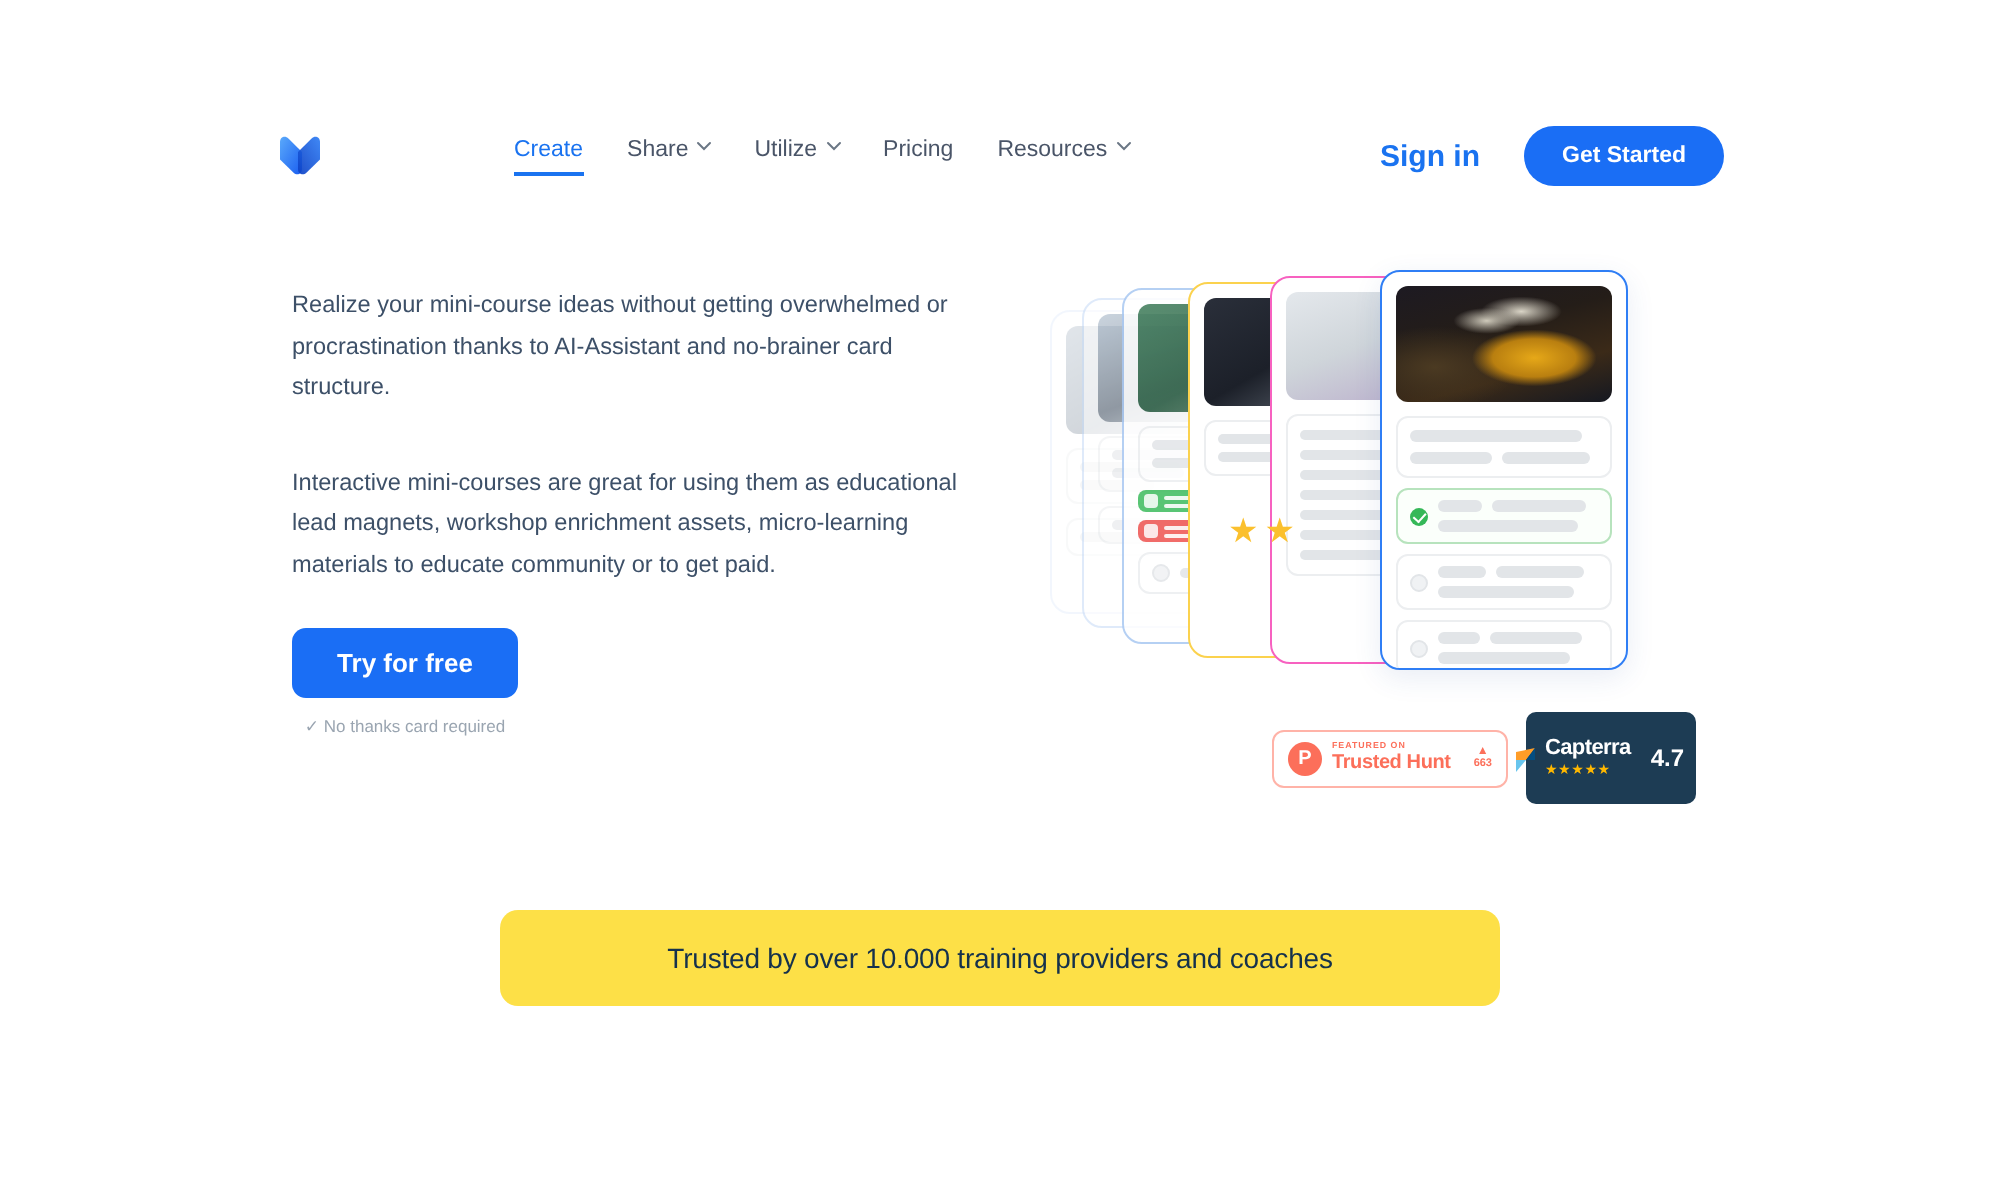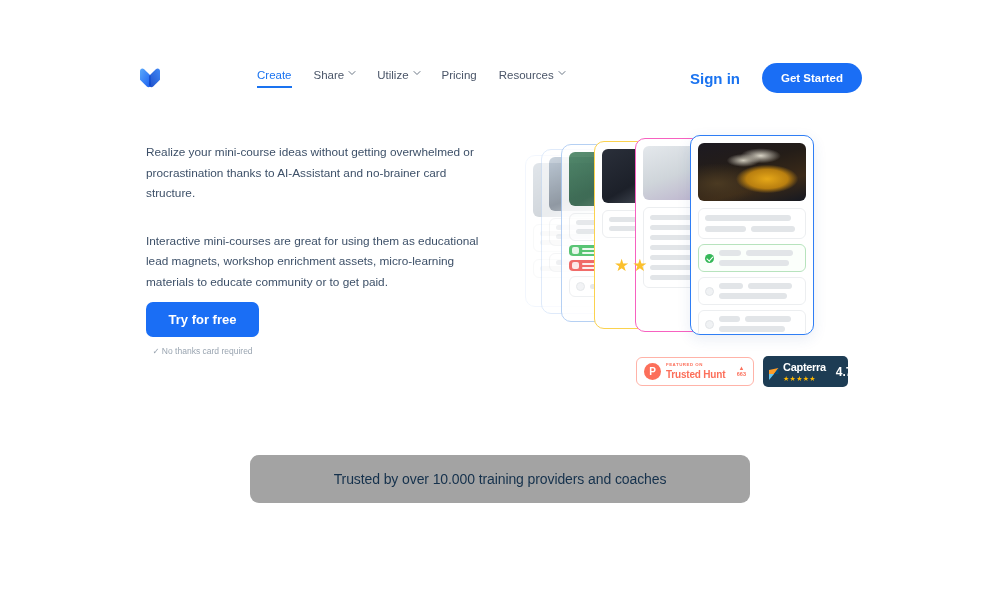--- a/index.html
+++ b/index.html
@@ -146,21 +146,21 @@
   .hero-para {
     font-size: 11.8px;
     color: #3d5068;
     line-height: 20.5px;
     margin-top: 0;
   }
   .hero-para.p1 { margin-top: 27px; }
   .hero-para.p2 { margin-top: 16px; }
 
   .btn-try {
-    margin-top: 10px;
+    margin-top: 22px;
     background: #1a6ef5;
     color: #fff;
     font-size: 13px;
     font-weight: bold;
     border: none;
     border-radius: 7px;
     width: 113px;
     height: 35px;
     cursor: pointer;
     font-family: inherit;
@@ -356,44 +356,45 @@
   .ph-featured { font-size: 4.4px; color: #fc6f5a; letter-spacing: 0.5px; font-weight: bold; }
   .ph-name { font-size: 10px; color: #fc6f5a; font-weight: bold; margin-top: 2px; letter-spacing: -0.2px; }
 
   .ph-votes { display:flex; flex-direction:column; align-items:center; line-height:1; flex:none; }
   .ph-arrow { font-size: 6px; color: #fc6f5a; }
   .ph-count { font-size: 5.5px; color: #fc6f5a; font-weight: bold; margin-top: 1px; }
 
   .cap-badge {
     background: #1d3c54;
     border-radius: 5px;
-    height: 31px;
+    height: 46px;
     width: 85px;
     display: flex;
     align-items: center;
     padding: 0 6px;
     gap: 4px;
     cursor: pointer;
     position: relative;
+    justify-content: flex-end;
   }
   .cap-flag { width: 10px; height: 12px; flex: none; }
   .cap-mid { display:flex; flex-direction:column; line-height:1; }
   .cap-name { font-size: 11px; color: #fff; font-weight: bold; letter-spacing: -0.3px; }
   .cap-stars { color: #ffb800; font-size: 7px; letter-spacing: 0.3px; margin-top: 2px; }
   .cap-div { width: 1px; height: 19px; background: #3c5b73; margin: 0 1px; }
   .cap-score { font-size: 12px; color: #fff; font-weight: bold; }
 
   
   .trusted {
     position: absolute;
     left: 250px;
     top: 455px;
     width: 500px;
     height: 48px;
-    background: #a3a3a3;
+    background: #fde047;
     border-radius: 9px;
     display: flex;
     align-items: center;
     justify-content: center;
   }
 
   .trusted-text {
     font-size: 14px;
     color: #15314c;
     letter-spacing: -0.1px;

